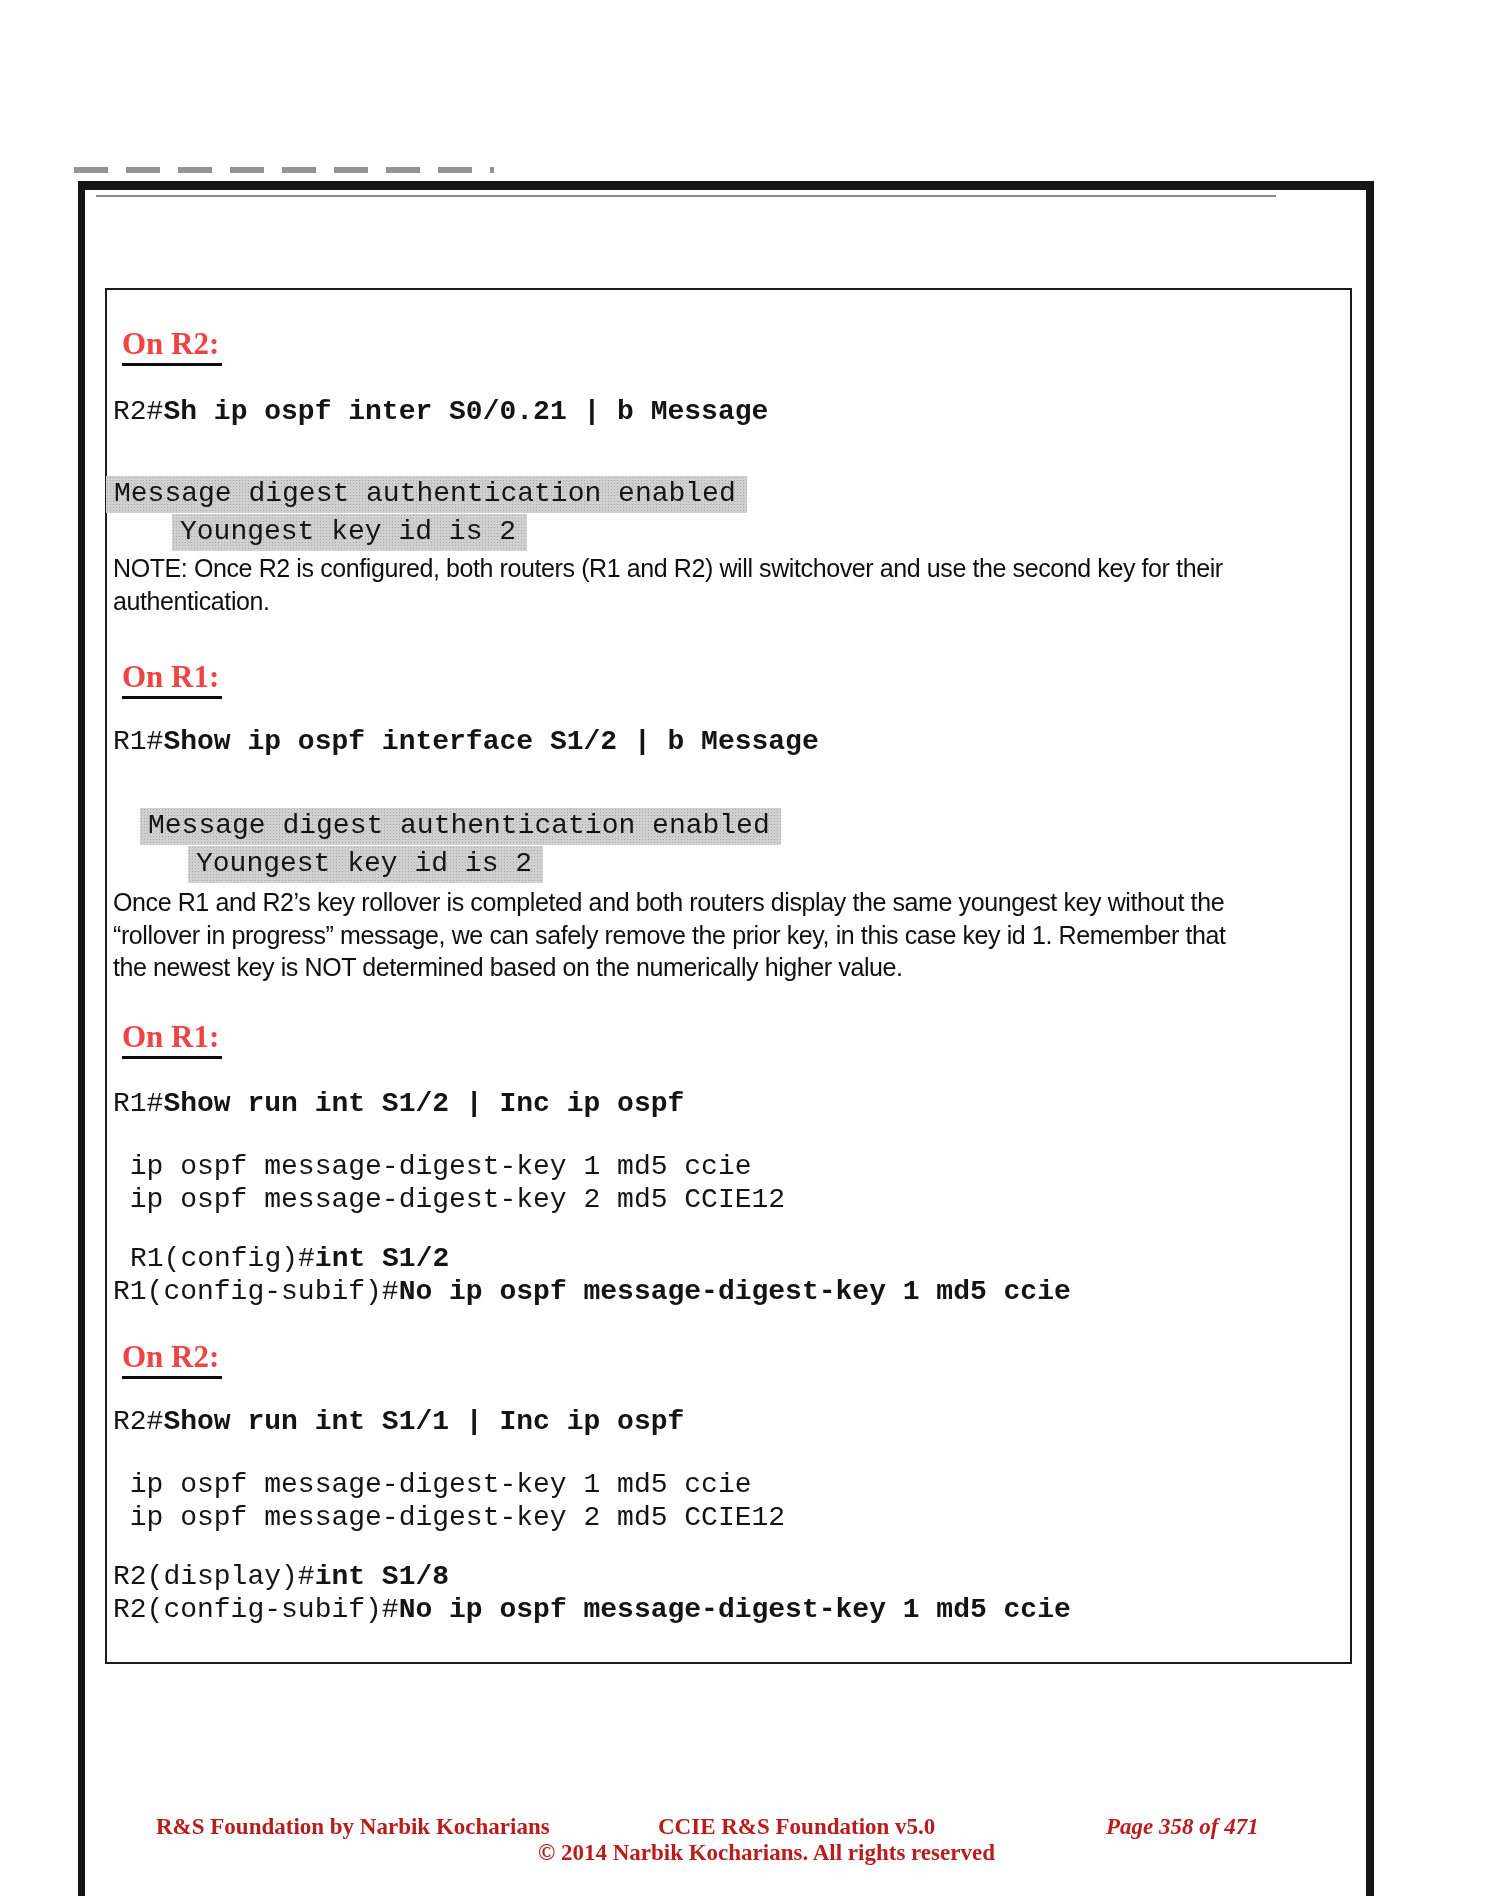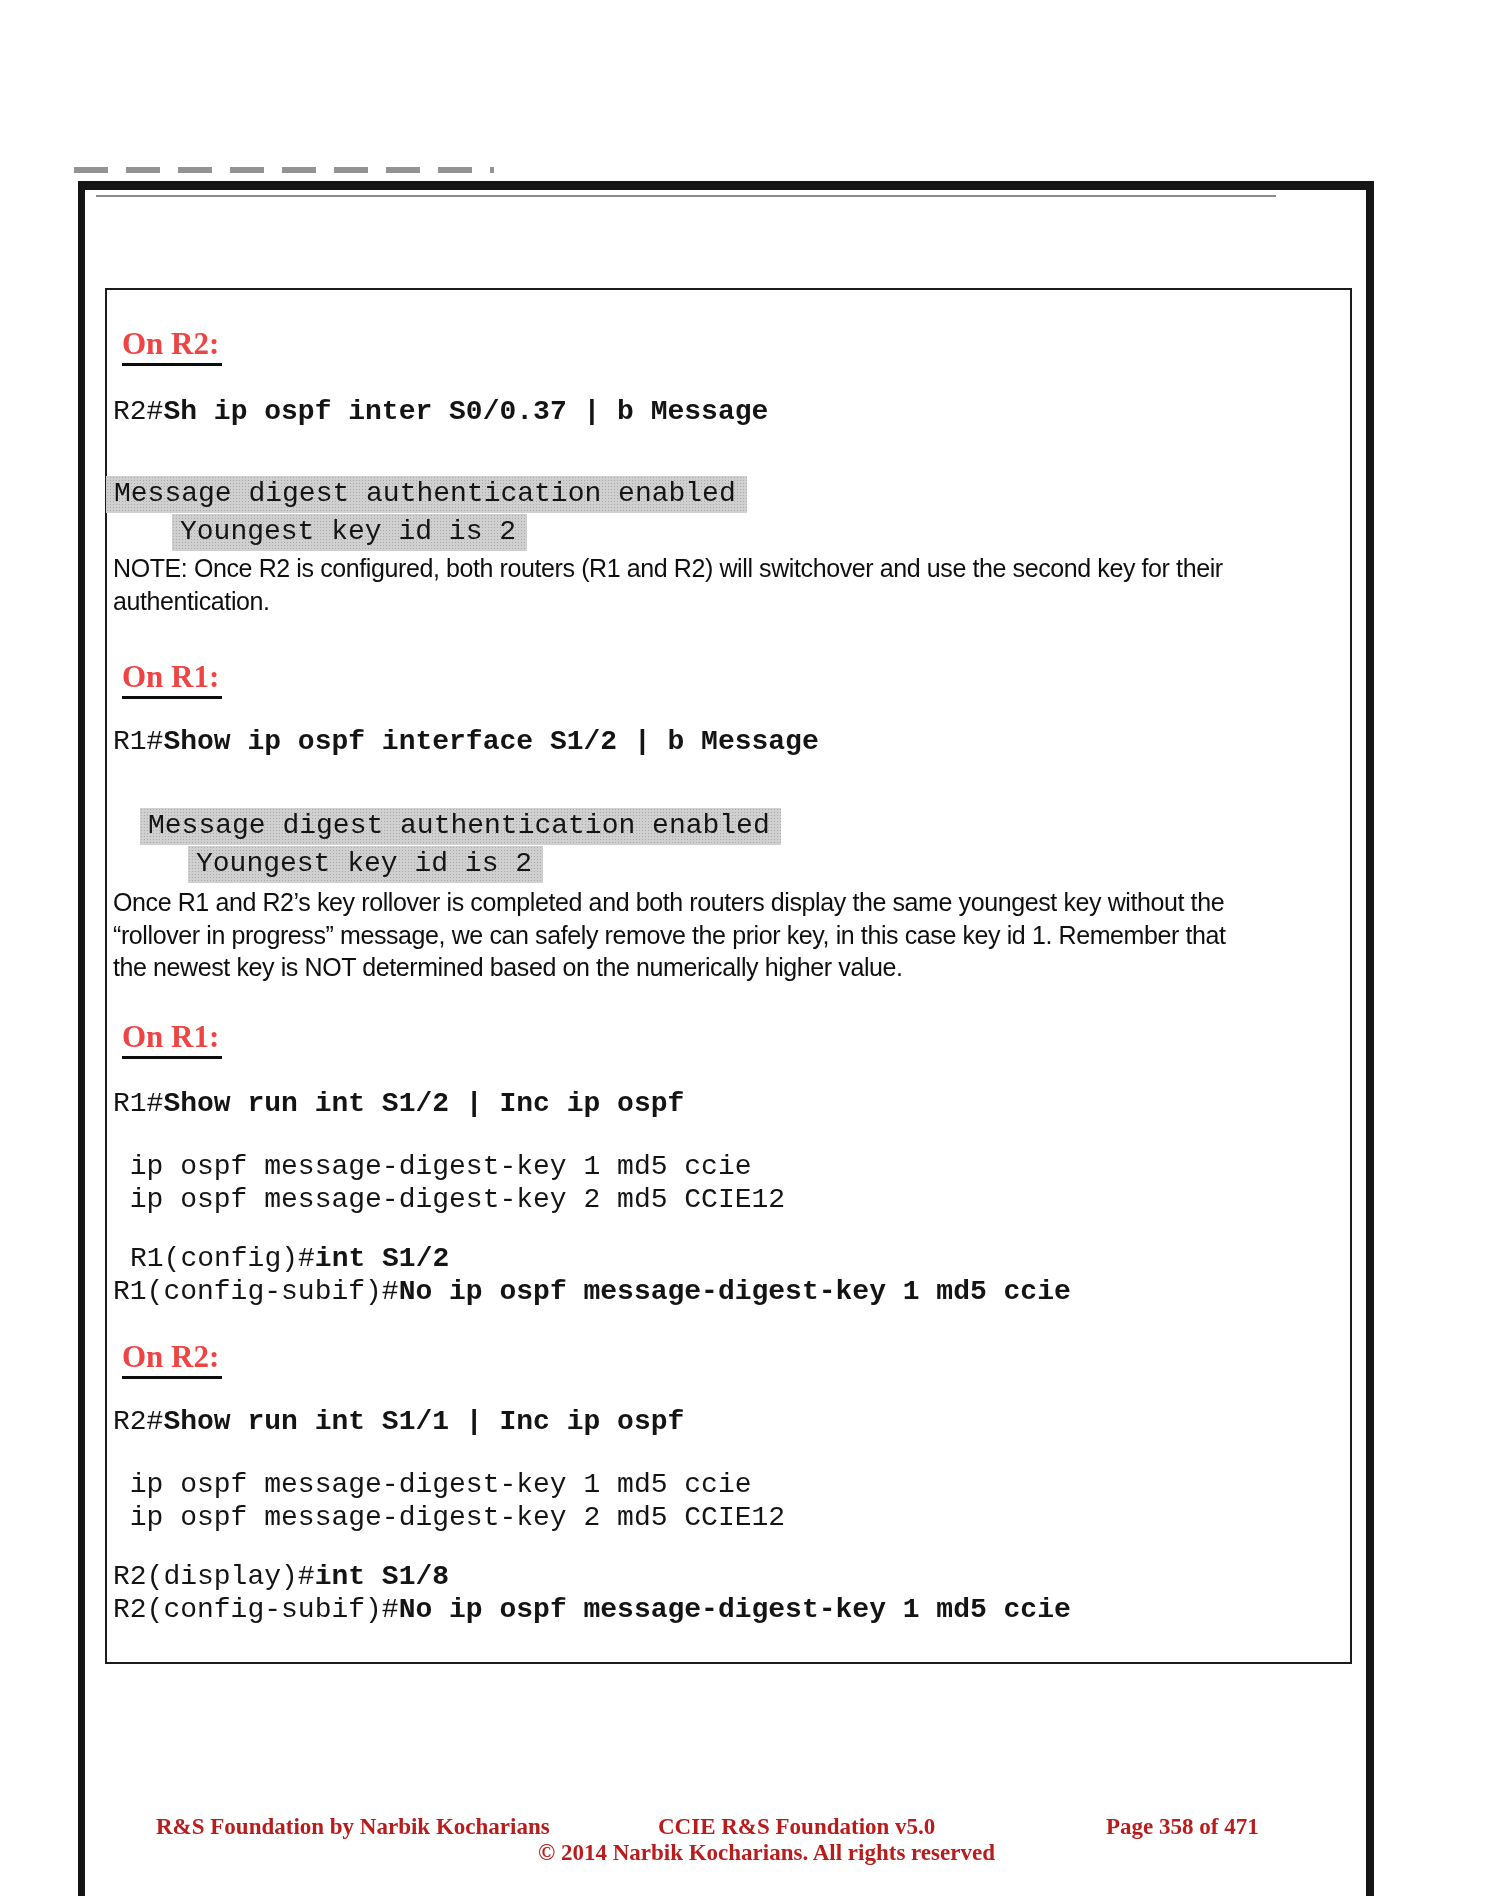--- a/index.html
+++ b/index.html
@@ -30,21 +30,21 @@
   .hl{display:inline-block;background-color:#d0d0d0;
     background-image:radial-gradient(circle,#a9a9a9 0.8px,transparent 1px);
     background-size:3px 3px;padding:3px 11px 5px 8px;line-height:29px;margin-top:19px;}
   .hl1-i2{margin-left:66px;}
   .hl2-i2{margin-left:48px;}
   .para{position:absolute;font-weight:normal;font-size:25px;line-height:32.5px;
     letter-spacing:-0.4px;color:#0f0f0f;white-space:pre-line;width:1230px;}
 
   .foot{position:absolute;font-family:"Liberation Serif","DejaVu Serif",serif;
     font-weight:bold;font-size:23px;line-height:28px;color:#b91c1c;}
-  .foot.italic{}
+  .foot.italic{font-style:italic;}
 
   
   .pos-h1{left:122px;top:326px;}
   .pos-cmd1{left:113px;top:395px;}
   .pos-hl1{left:106px;top:457px;}
   .pos-note1{left:113px;top:552px;}
   .pos-h2{left:122px;top:659px;}
   .pos-cmd2{left:113px;top:725px;}
   .pos-hl2{left:140px;top:789px;}
   .pos-note2{left:113px;top:886px;}
@@ -68,21 +68,21 @@
 
 <div class="page">
 
   <div class="top-dashes"></div>
   <div class="outer-frame"></div>
   <div class="top-subline"></div>
   <div class="inner-box"></div>
 
   <div class="head pos-h1">On R2:</div>
 
-  <div class="mono cmd pos-cmd1"><span>R2#</span><span class="bold">Sh ip ospf inter S0/0.37 | b Message</span></div>
+  <div class="mono cmd pos-cmd1"><span>R2#</span><span class="bold">Sh ip ospf inter S0/0.21 | b Message</span></div>
 
   <div class="hl-block pos-hl1">
     <div class="hl-line"><span class="hl mono">Message digest authentication enabled</span></div>
     <div class="hl-line hl1-i2"><span class="hl mono">Youngest key id is 2</span></div>
   </div>
 
   <div class="para pos-note1">NOTE: Once R2 is configured, both routers (R1 and R2) will switchover and use the second key for their
 authentication.</div>
 
   <div class="head pos-h2">On R1:</div>

